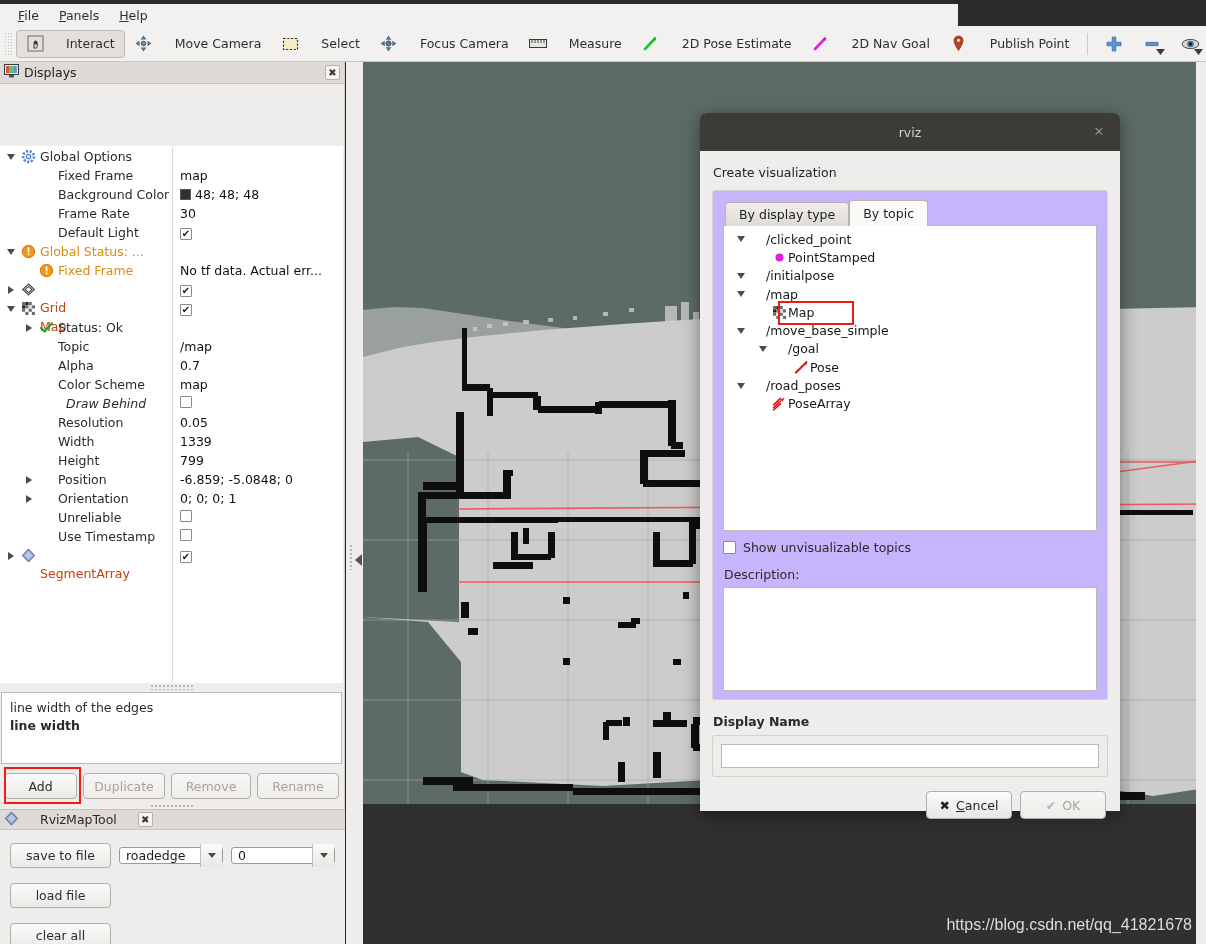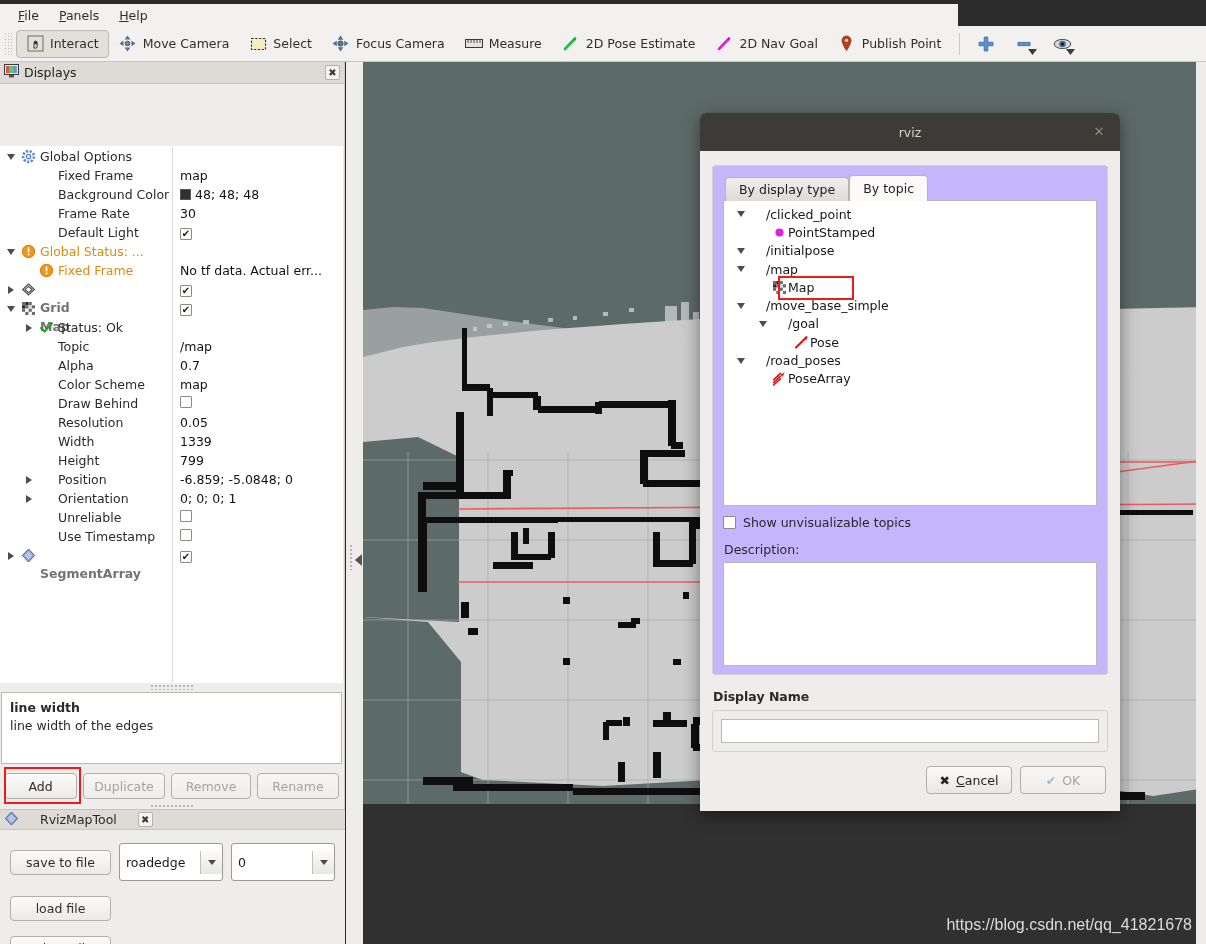--- a/index.html
+++ b/index.html
@@ -25,21 +25,21 @@
   
   .toolbar{
     position:absolute; left:0; top:26px; width:1206px; height:36px;
     background:#f2f1f0; display:flex; align-items:center; padding-left:4px;
     border-bottom:1px solid #c9c6c2;
   }
   .tb-handle{ width:10px; height:24px; margin-right:2px;
     background-image:radial-gradient(#b9b5b0 36%, transparent 38%);
     background-size:3px 3px; opacity:.9;}
   .tb-btn{
-    display:flex; align-items:center; gap:6px; height:28px;
+    display:flex; align-items:center; gap:22px; height:28px;
     padding:0 9px; border-radius:4px; white-space:nowrap; font-size:12.5px;
     border:1px solid transparent; cursor:default; color:#2e2e2e;
   }
   .tb-btn.active{ background:#e3e0dc; border:1px solid #bdb9b4; }
   .tb-sep{ width:1px; height:22px; background:#cdc9c4; margin:0 8px; }
   .tb-ico{ width:18px; height:18px; display:inline-flex; align-items:center; justify-content:center; }
   .tbicon-grp{ display:flex; align-items:flex-end; gap:14px; padding-left:6px;}
   .tbicon{ position:relative; width:24px; height:26px; display:flex; align-items:center; justify-content:center;}
   .tbicon .car{ position:absolute; right:-1px; bottom:-1px; }
 
@@ -66,21 +66,21 @@
     background:#ffffff; border:1px solid #ffffff; overflow:hidden;
   }
   .tree-colsep{ position:absolute; left:171px; top:0; width:1px; height:537px; background:#d7d7d7; }
   .trow{ display:flex; align-items:center; height:19px; font-size:12.5px; position:relative;}
   .tname{ display:flex; align-items:center; gap:4px; width:171px; padding-left:2px; overflow:hidden; white-space:nowrap;}
   .tval{ padding-left:8px; white-space:nowrap; overflow:hidden; color:#111; }
   .arrow{ width:12px; height:12px; display:inline-flex;align-items:center;justify-content:center; flex:none;}
   .ar-down{ width:0;height:0;border-left:4.5px solid transparent;border-right:4.5px solid transparent;border-top:6px solid #4d4d4d;}
   .ar-right{ width:0;height:0;border-top:4.5px solid transparent;border-bottom:4.5px solid transparent;border-left:6px solid #4d4d4d;}
   .ticon{ width:15px;height:15px;display:inline-flex;align-items:center;justify-content:center;flex:none;}
-  .lbl-blue{ color:#737373; font-weight:bold;margin-top:36px; }
+  .lbl-blue{ color:#c2410c; font-weight:normal;margin-top:36px; }
   .lbl-orange{ color:#d98c12; }
   .chk{ width:12px;height:12px;border:1px solid #8e8a85;background:#fff;border-radius:1px;
         display:inline-flex;align-items:center;justify-content:center;font-size:10px;color:#1a1a1a;line-height:1;}
   .swatch{ width:11px;height:11px;background:#303030;border:1px solid #555;display:inline-block;vertical-align:-1px;margin-right:4px;}
 
   
   .descbox{
     position:absolute; left:1px; top:630px; width:341px; height:72px;
     background:#fff; border:1px solid #bcb8b3; padding:6px 8px; font-size:12.5px; line-height:1.45;
   }
@@ -105,21 +105,21 @@
     background:#dedbd7; border-top:1px solid #c7c3be; border-bottom:1px solid #c7c3be;
     display:flex;align-items:center;padding:0 4px;gap:21px;font-size:12.5px;}
   .maptool-body{ position:absolute; left:0; top:768px; width:345px; height:176px; background:#efedeb;}
   .mt-row{ display:flex; align-items:center; gap:8px; padding-left:10px; }
   .mt-btn{
     width:101px; height:25px; border:1px solid #b2aea9; border-radius:4px;
     background:linear-gradient(#fbfbfa,#eceae7); font-size:12.5px; color:#2d2d2d;
     display:flex;align-items:center;justify-content:center;
   }
   .combo{
-    height:38px; border:1px solid #9e9a95; border-radius:3px; background:#fff;
+    height:17px; border:1px solid #9e9a95; border-radius:3px; background:#fff;
     display:flex; align-items:center; font-size:12.5px; color:#1b1b1b;
   }
   .combo .cv{ padding:0 6px; flex:1; white-space:nowrap; overflow:hidden;}
   .combo .carrow{
     width:22px; height:23px; border-left:1px solid #c3bfba;
     background:linear-gradient(#fbfbfa,#e9e7e4);
     display:flex;align-items:center;justify-content:center;
   }
   .carrow i{ width:0;height:0;border-left:4px solid transparent;border-right:4px solid transparent;border-top:5px solid #4a4a4a; display:block;}
 
@@ -668,21 +668,21 @@
           </div>
           <div class="trow">
             <div class="tname" style="padding-left: 22px;">
               <span class="arrow"></span>
               <span class="ticon"></span>
               <span>Color Scheme</span>
             </div>
             <div class="tval">map</div>
           </div>
           <div class="trow">
-            <div class="tname" style="padding-left: 22px;">
+            <div class="tname" style="padding-left: 30px; font-style: italic;">
               <span class="arrow"></span>
               <span class="ticon"></span>
               <span>Draw Behind</span>
             </div>
             <div class="tval"><span class="chk"></span></div>
           </div>
           <div class="trow">
             <div class="tname" style="padding-left: 22px;">
               <span class="arrow"></span>
               <span class="ticon"></span>
@@ -755,22 +755,22 @@
               </span>
               <span class="lbl-blue">SegmentArray</span>
             </div>
             <div class="tval"><span class="chk">✔</span></div>
           </div>
         </div>
     </div>
 
     <div class="dotgrip"></div>
     <div class="descbox">
+      <div>line width of the edges</div>
       <div style="font-weight:bold">line width</div>
-      <div>line width of the edges</div>
     </div>
 
     <div class="btnrow">
       <div class="qbtn" style="width:73px">Add</div>
       <div class="qbtn disabled" style="width:82px">Duplicate</div>
       <div class="qbtn disabled" style="width:80px">Remove</div>
       <div class="qbtn disabled" style="width:82px">Rename</div>
     </div>
     <div class="redbox"></div>
     <div class="dotgrip2"></div>
@@ -812,20 +812,21 @@
     </div>
 
   </div>
 
   <div class="dialog">
     <div class="dlg-title">
       <span>rviz</span>
       <span class="dlg-close">✕</span>
     </div>
     <div class="dlg-body">
+      <div class="dlg-h">Create visualization</div>
 
       <div class="groupbox">
         <div class="tabs">
           <div class="tab">By display type</div>
           <div class="tab sel">By topic</div>
         </div>
         <div class="treebox">
           <div id="topic-rows">
               <div class="tnode" style="padding-left: 8px;">
                 <span class="ar">

